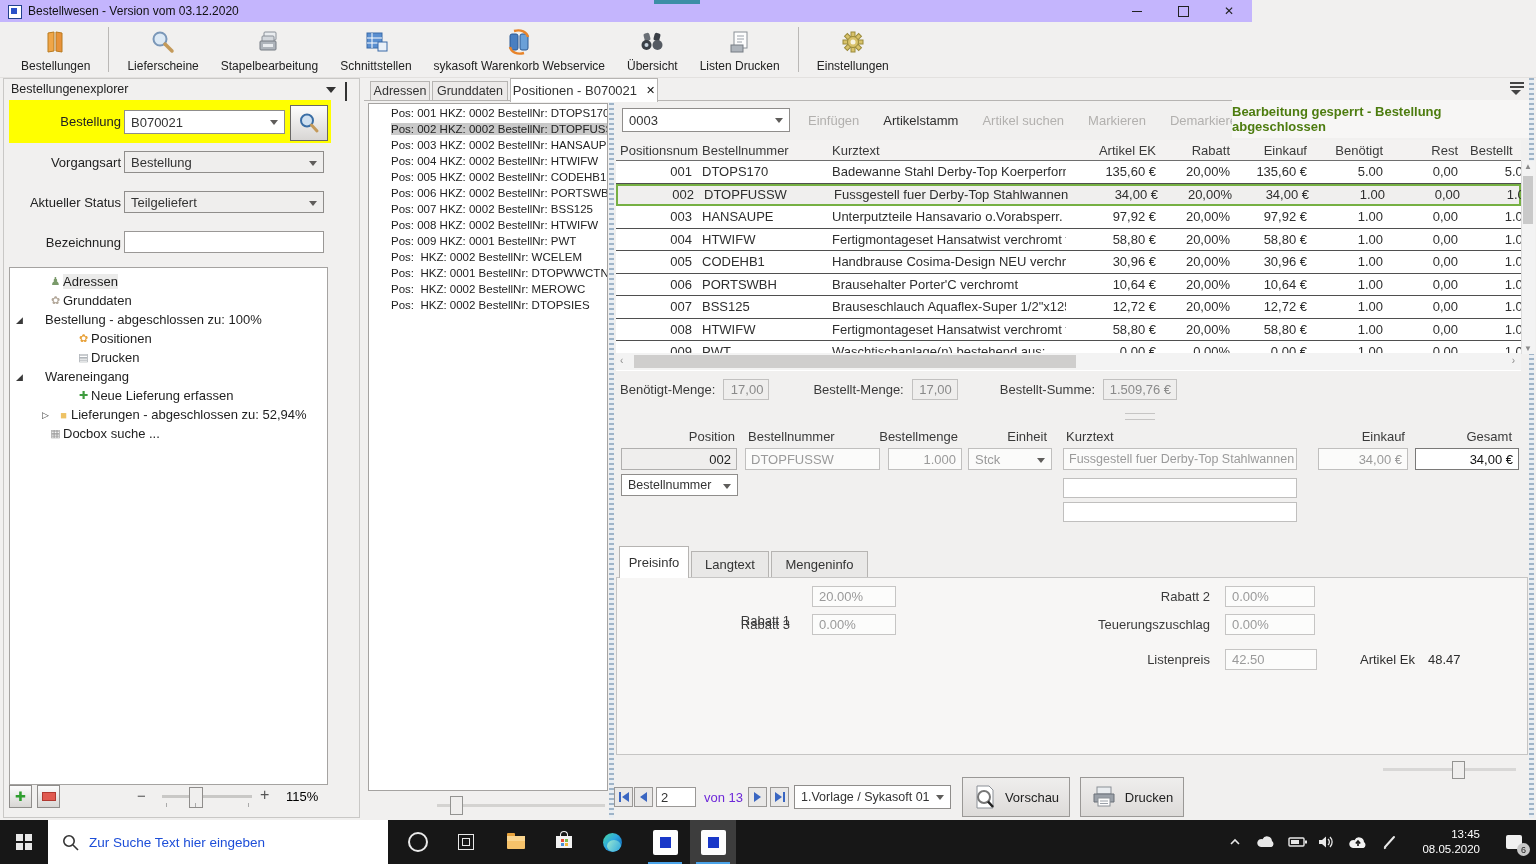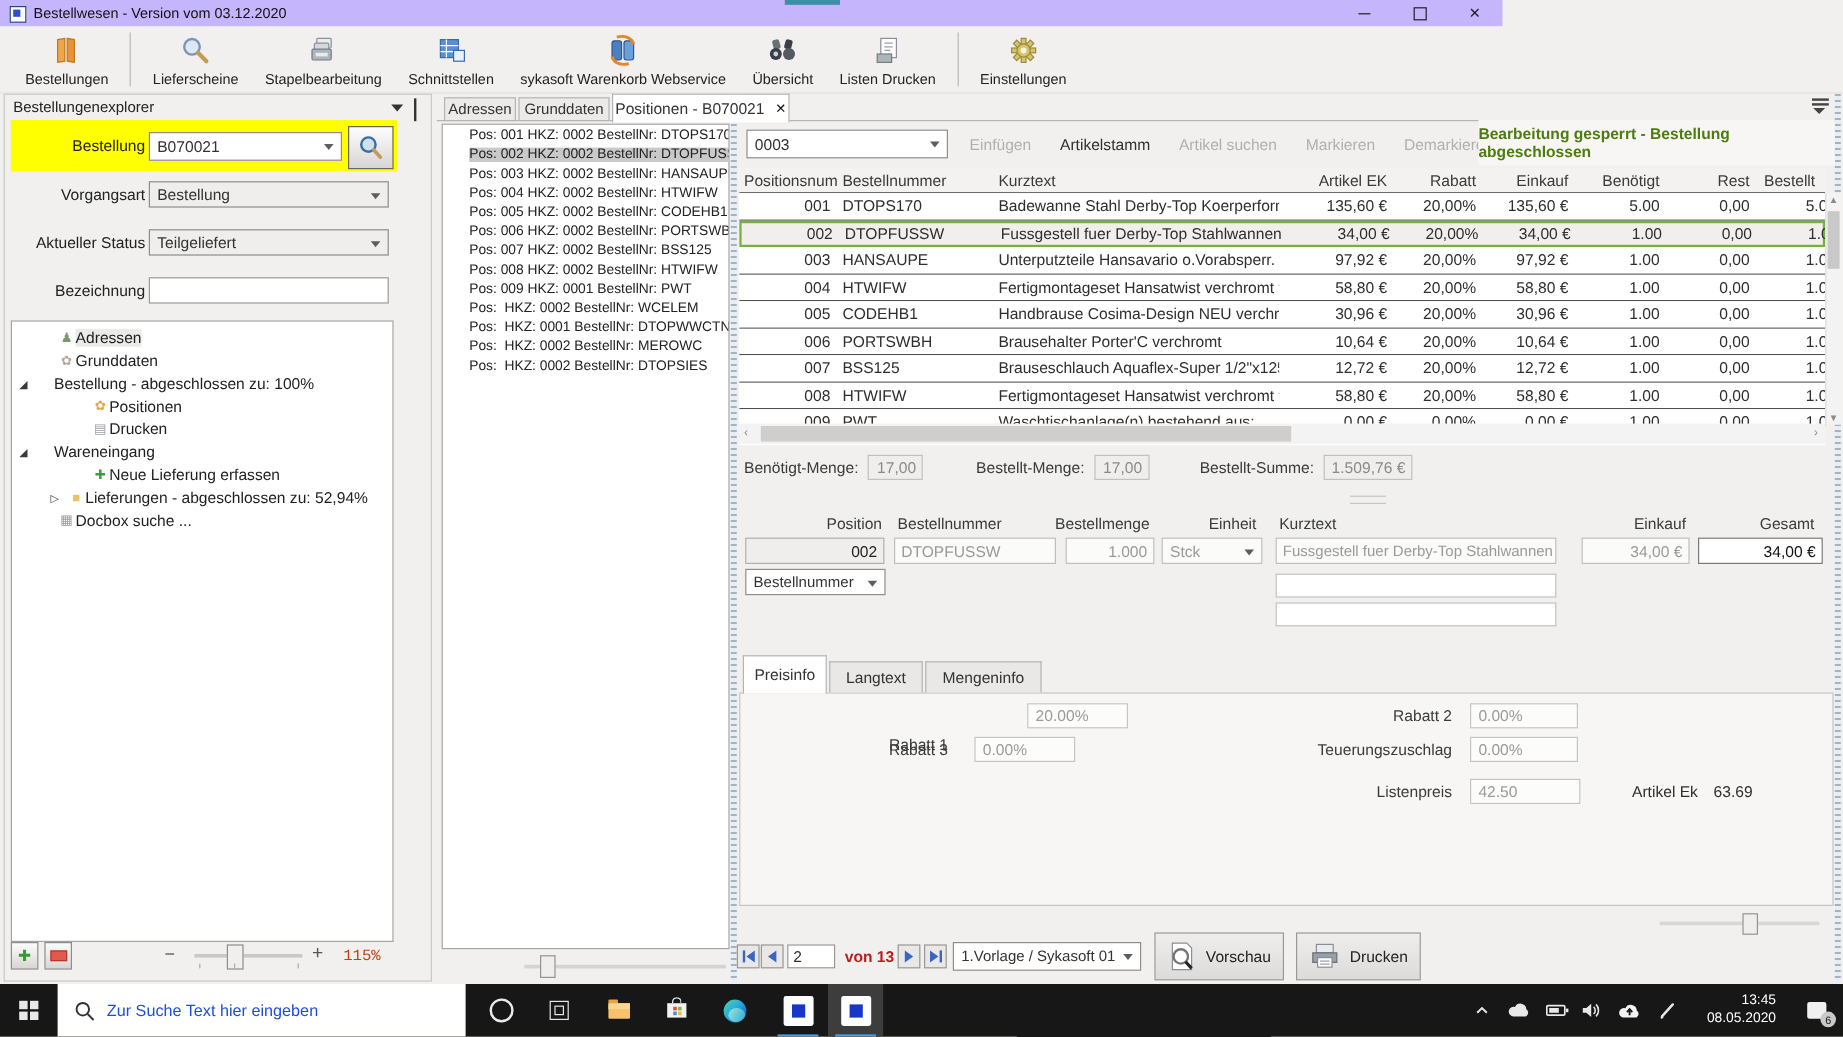--- a/index.html
+++ b/index.html
@@ -51,21 +51,21 @@
   .exp-bottom{position:absolute;left:0;bottom:8px;width:100%;height:24px;}
   .sqbtn{position:absolute;width:23px;height:23px;background:linear-gradient(#fcfcfc,#d8d6d4);border:1px solid #8f8d8b;
          display:flex;align-items:center;justify-content:center;font-size:13px;box-sizing:border-box;}
   .plus-btn{left:5px;color:#2f9e2f;}
   .minus-btn{left:33px;}
   .minus-btn i{width:12px;height:7px;background:#e05a50;border:1px solid #b03830;display:block;}
   .zoom-minus{position:absolute;left:133px;top:2px;font-size:15px;color:#555;}
   .zoom-track{position:absolute;left:158px;top:10px;width:90px;height:3px;background:#c9c8c6;}
   .zoom-thumb{position:absolute;left:27px;top:-8px;width:12px;height:19px;background:#f0efee;border:1px solid #8f8d8b;}
   .zoom-plus{position:absolute;left:256px;top:1px;font-size:16px;color:#555;}
-  .zoom-val{position:absolute;left:282px;top:4px;font-size:13px;color:#c2410c;font-family:Liberation Mono, monospace;}
+  .zoom-val{position:absolute;left:282px;top:4px;font-size:13px;color:#000000;}
   .tick{position:absolute;top:8px;width:1px;height:4px;background:#aaa;}
   
   .strip-line{position:absolute;left:364px;top:100px;width:1166px;height:1px;background:#b6b4b2;}
   .dtab{position:absolute;top:81px;height:20px;background:#eceae9;border:1px solid #b6b4b2;font-size:12.5px;color:#333;
         display:flex;align-items:center;justify-content:center;box-sizing:border-box;}
   .dtab.active{top:78px;height:24px;background:#fff;border-bottom:none;z-index:2;font-size:13px;}
   .dtab .x{margin-left:9px;font-size:11px;color:#111;}
   .plistbox{position:absolute;left:368px;top:103px;width:240px;height:688px;background:#fff;border:1px solid #a5a3a1;
             box-sizing:border-box;padding-top:3px;overflow:hidden;}
   .plist-item{height:16px;font-size:11.5px;color:#222;padding-left:22px;}
@@ -130,21 +130,21 @@
   .pstat{position:absolute;font-size:13px;color:#2e2e2e;}
   
   .rslider-track{position:absolute;left:1383px;top:768px;width:133px;height:3px;background:#d8d7d6;}
   .rslider-thumb{position:absolute;left:1452px;top:761px;width:11px;height:16px;background:#efeeed;border:1px solid #939391;}
   .navb{position:absolute;top:787px;width:19px;height:20px;background:#e9e8e7;border:1px solid #9a9896;box-sizing:border-box;
         display:flex;align-items:center;justify-content:center;gap:1px;}
   .tri-l{width:0;height:0;border-top:5px solid transparent;border-bottom:5px solid transparent;border-right:7px solid #3a66c2;}
   .tri-r{width:0;height:0;border-top:5px solid transparent;border-bottom:5px solid transparent;border-left:7px solid #3a66c2;}
   .nbar{width:2px;height:10px;background:#3a66c2;}
   .page-input{position:absolute;left:656px;top:787px;width:40px;height:20px;padding-left:4px;}
-  .von-label{position:absolute;left:704px;top:790px;font-size:13px;color:#b91c1c;font-weight:bold;}
+  .von-label{position:absolute;left:704px;top:790px;font-size:13px;color:#6d28d9;}
   .tpl-combo{position:absolute;left:794px;top:785px;width:157px;height:24px;font-size:12.5px;}
   .bigbtn{position:absolute;top:777px;height:40px;background:linear-gradient(#efeeed,#dddbd9);border:1px solid #9a9896;
           box-sizing:border-box;display:flex;align-items:center;justify-content:center;gap:8px;font-size:13px;color:#222;}
   
   .taskbar{position:absolute;left:0;bottom:0;width:1536px;height:44px;background:#171717;z-index:10;}
   .tk{position:absolute;top:0;height:44px;display:flex;align-items:center;justify-content:center;}
   .winlogo{display:grid;grid-template-columns:7px 7px;grid-template-rows:7px 7px;gap:1.5px;}
   .winlogo i{background:#e8e8e8;display:block;}
   .searchbox{position:absolute;left:48px;top:0;width:340px;height:44px;background:#fff;display:flex;align-items:center;gap:10px;padding-left:14px;box-sizing:border-box;}
   .searchbox .stext{font-size:13.5px;color:#1d4ed8;}
@@ -632,31 +632,31 @@
       <span>Preisinfo</span>
     </div>
   <div class="ptab" style="left:691px;top:551px;width:78px;height:26px;">
       <span>Langtext</span>
     </div>
   <div class="ptab" style="left:771px;top:551px;width:97px;height:26px;">
       <span>Mengeninfo</span>
     </div>
 
   <span class="pl" style="left:690px;top:589px;width:100px;margin-top:24px;">Rabatt 1</span>
-  <div class="pfield" style="left:856px;top:586px;width:84px;">20.00%</div>
+  <div class="pfield" style="left:812px;top:586px;width:84px;">20.00%</div>
   <span class="pl" style="left:1090px;top:589px;width:120px;">Rabatt 2</span>
   <div class="pfield" style="left:1225px;top:586px;width:90px;">0.00%</div>
   <span class="pl" style="left:690px;top:617px;width:100px;">Rabatt 3</span>
   <div class="pfield" style="left:812px;top:614px;width:84px;">0.00%</div>
   <span class="pl" style="left:1040px;top:617px;width:170px;">Teuerungszuschlag</span>
   <div class="pfield" style="left:1225px;top:614px;width:90px;">0.00%</div>
   <span class="pl" style="left:1110px;top:652px;width:100px;">Listenpreis</span>
   <div class="pfield" style="left:1225px;top:649px;width:92px;">42.50</div>
   <span class="pstat" style="left:1360px;top:652px;">Artikel Ek</span>
-  <span class="pstat" style="left:1428px;top:652px;">63.69</span>
+  <span class="pstat" style="left:1428px;top:652px;">48.47</span>
 
   <div class="rslider-track"></div>
   <div class="rslider-thumb"></div>
 
   <div class="navb" style="left:614px;">
       <span class="nbar"></span>
       <span class="tri-l"></span>
     </div>
   <div class="navb" style="left:634px;">
       <span class="tri-l"></span>

